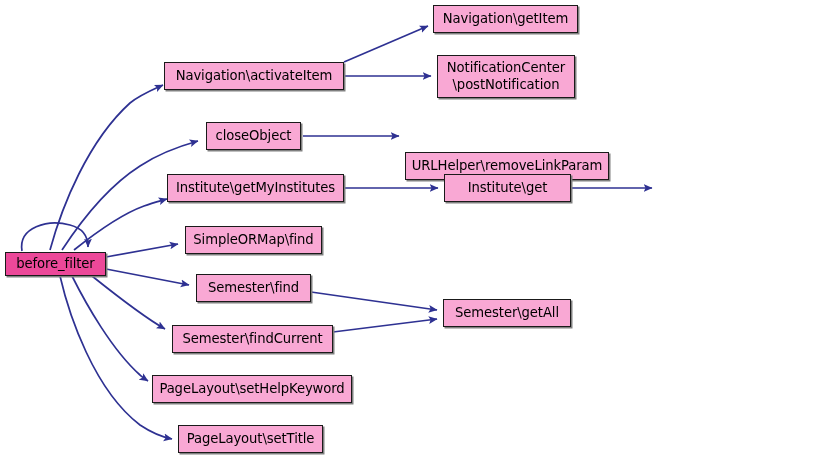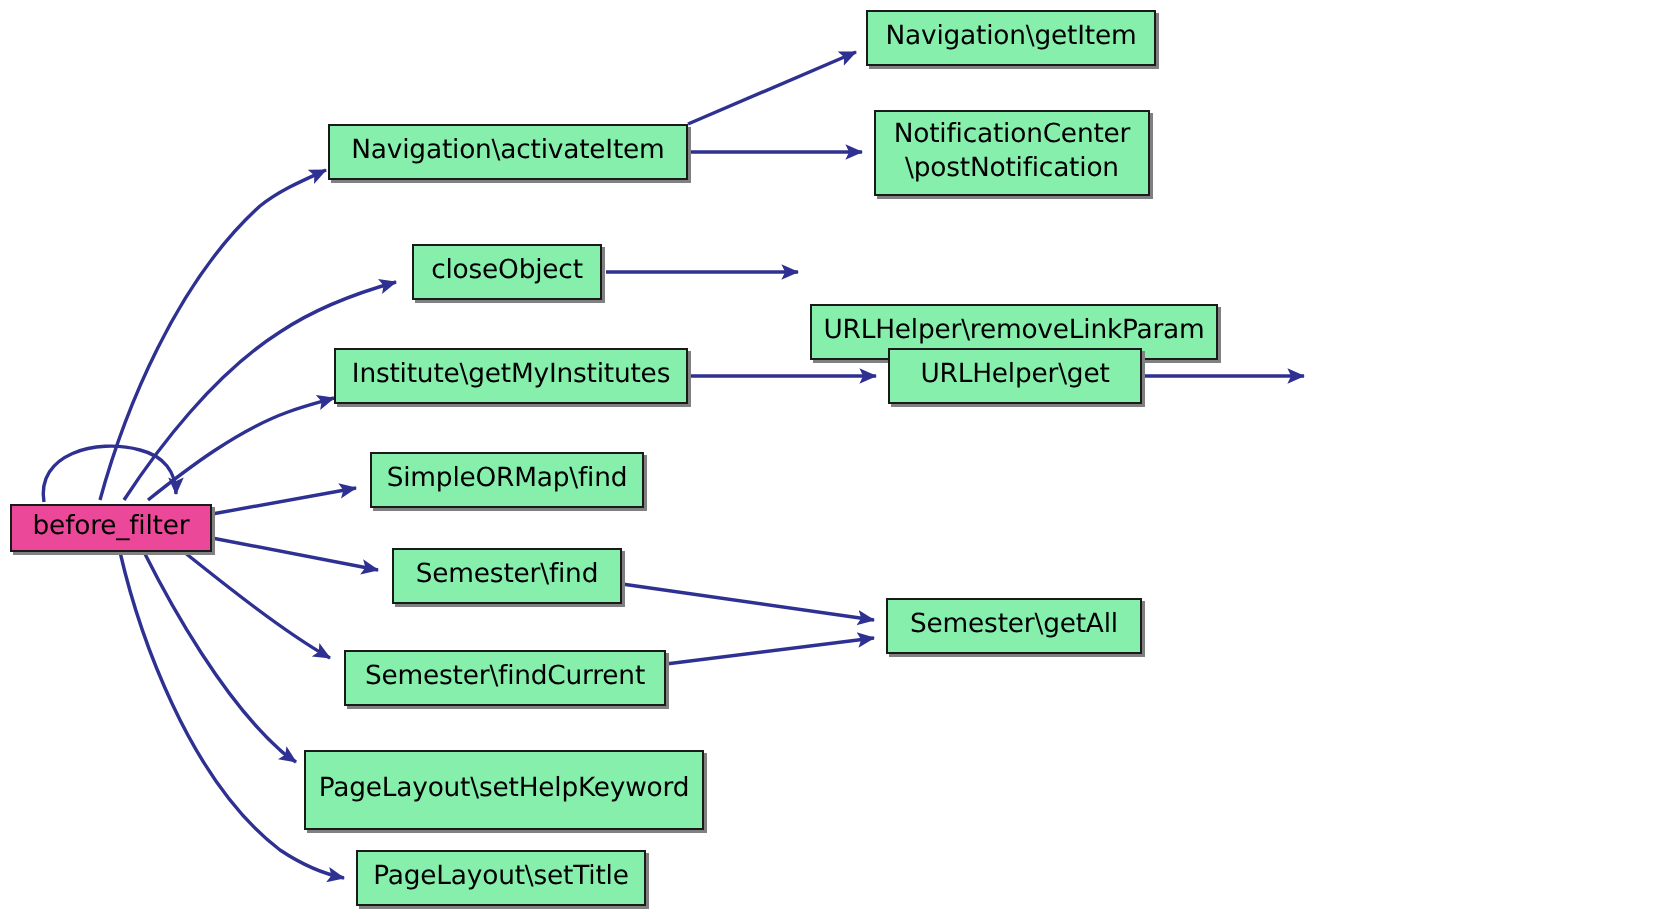--- a/index.html
+++ b/index.html
@@ -20,21 +20,21 @@
     left: 0;
     top: 0;
     width: 840px;
     height: 459px;
     pointer-events: none;
   }
   .node {
     position: absolute;
     box-sizing: border-box;
     border: 1px solid #1a1a1a;
-    background: #86efac;
+    background: #f9a8d4;
     color: #000000;
     font-size: 13.2px;
     line-height: 1.22;
     display: flex;
     align-items: center;
     justify-content: center;
     text-align: center;
     white-space: pre-line;
     letter-spacing: -0.1px;
     box-shadow: 1.5px 1.5px 0 0 #808080;
@@ -115,41 +115,41 @@
 
   <div class="node" style="left:405px; top:122px; width:204px; height:28px;margin-top:30px;">
     <span>URLHelper\removeLinkParam</span>
   </div>
 
   <div class="node" style="left:167px; top:174px; width:177px; height:28px;">
     <span>Institute\getMyInstitutes</span>
   </div>
 
   <div class="node" style="left:444px; top:174px; width:127px; height:28px;">
-    <span>URLHelper\get</span>
+    <span>Institute\get</span>
   </div>
 
 
   <div class="node" style="left:185px; top:226px; width:137px; height:28px;">
     <span>SimpleORMap\find</span>
   </div>
 
   <div class="node" style="left:196px; top:274px; width:115px; height:28px;">
     <span>Semester\find</span>
   </div>
 
   <div class="node" style="left:172px; top:325px; width:161px; height:28px;">
     <span>Semester\findCurrent</span>
   </div>
 
   <div class="node" style="left:443px; top:299px; width:128px; height:28px;">
     <span>Semester\getAll</span>
   </div>
 
-  <div class="node" style="left:152px; top:375px; width:200px; height:40px;">
+  <div class="node" style="left:152px; top:375px; width:200px; height:28px;">
     <span>PageLayout\setHelpKeyword</span>
   </div>
 
   <div class="node" style="left:178px; top:425px; width:145px; height:28px;">
     <span>PageLayout\setTitle</span>
   </div>
 
 </div>
 
 </body></html>

